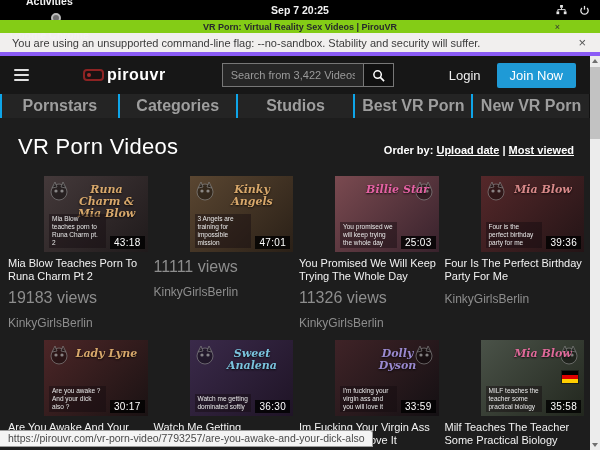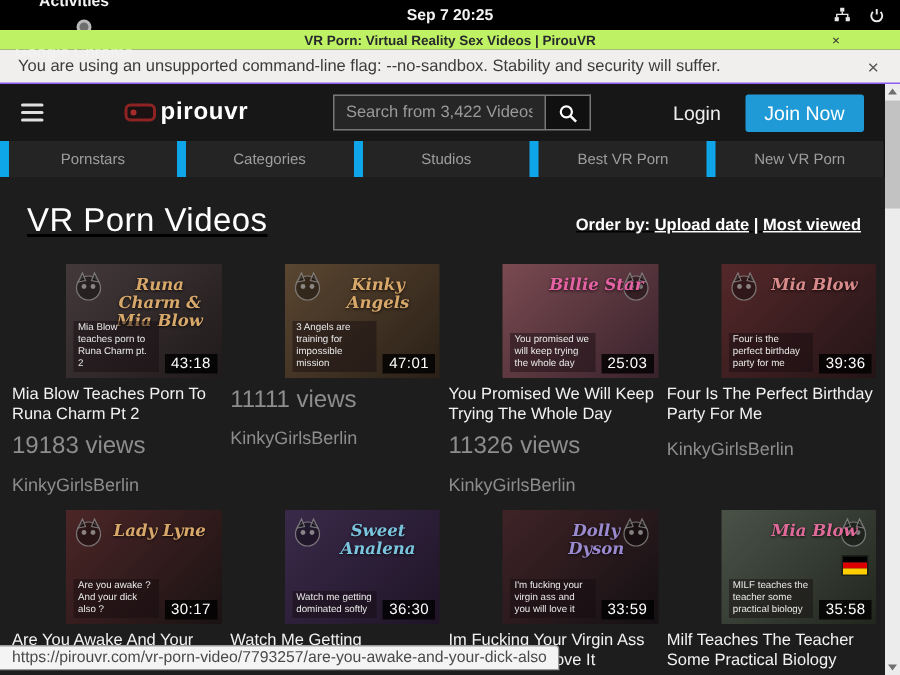--- a/index.html
+++ b/index.html
@@ -9,26 +9,26 @@
   
   .gnome-bar { height:20px; background:#000; color:#f2f2f2; display:flex; align-items:center;
     font-size:10.5px; font-weight:bold; padding:0 10px; position:relative; }
   .gnome-left { display:flex; align-items:center; gap:6px;flex-direction:column; }
   .gnome-dot { width:9px; height:9px; border-radius:50%; background:#d98a96; }
   .chrome-ico { width:10px; height:10px; border-radius:50%; border:2.5px solid #b9b9b9; background:#6e6e6e; margin-left:14px; }
   .gnome-clock { position:absolute; left:50%; transform:translateX(-50%); }
   .gnome-right { margin-left:auto; display:flex; align-items:center; gap:12px; }
 
   
-  .tab-bar { height:13px; background:#bef264; display:flex; align-items:center; position:relative;justify-content:flex-end; }
+  .tab-bar { height:13px; background:#84cc16; display:flex; align-items:center; position:relative;justify-content:flex-end; }
   .tab-title { width:100%; text-align:center; font-size:9px; color:#26282b; font-weight:bold; }
   .tab-close { position:absolute; right:40px; font-size:9px; color:#333; cursor:pointer; }
 
   
-  .infobar { height:23px; background:#f1efee; border-bottom:1px solid #8b5cf6; display:flex;
+  .infobar { height:23px; background:#f1efee; border-bottom:4px solid #8b5cf6; display:flex;
     align-items:center; font-size:11px; color:#3b3b3b; padding:0 12px; }
   .infobar-close { margin-left:auto; font-size:13px; color:#555; cursor:pointer; padding-right:2px; }
 
   
   .viewport { position:relative; height:394px; background:#1d1d1d; overflow:hidden; padding-right:10px; }
 
   
   .site-header { height:38px; background:#171717; display:flex; align-items:center; padding:0 14px; }
   .hamburger { width:15px; display:flex; flex-direction:column; gap:2.5px; cursor:pointer; margin-right:14px; }
   .hamburger span { height:2.5px; background:#e0e0e0; border-radius:1px; }
@@ -41,26 +41,26 @@
     font-size:11px; padding:0 8px; outline:none; font-family:"Liberation Sans",sans-serif; }
   .search-input::placeholder { color:#9a9a9a; }
   .search-btn { width:30px; height:24px; background:#101010; border:1px solid #777; border-left:none;
     display:flex; align-items:center; justify-content:center; cursor:pointer; }
   .login { margin-left:auto; color:#eee; font-size:13px; cursor:pointer; margin-right:16px; }
   .join-btn { background:#1f9ad6; color:#fff; font-size:13px; padding:5px 13px; border:none;
     border-radius:2px; cursor:pointer; font-family:"Liberation Sans",sans-serif; }
 
   
   .site-nav { height:24px; background:#242424; display:flex; }
-  .nav-item { flex:1; display:flex; align-items:center; justify-content:center; font-size:10px;
-    font-weight:normal; color:#9e9e9e; border-left:6px solid #0ea5e9; cursor:pointer; }
+  .nav-item { flex:1; display:flex; align-items:center; justify-content:center; font-size:16px;
+    font-weight:bold; color:#9e9e9e; border-left:2px solid #0ea5e9; cursor:pointer; }
   .nav-item:last-child { border-right:1px solid #121212; }
 
   
-  .title-row { display:flex; align-items:flex-end; padding:16px 16px 12px 18px;text-decoration:underline; }
+  .title-row { display:flex; align-items:flex-end; padding:16px 16px 12px 18px; }
   .page-title { color:#fff; font-size:22px; font-weight:normal; letter-spacing:.3px; }
   .order-by { margin-left:auto; font-size:11px; font-weight:bold; color:#fff; padding-bottom:4px; }
   .order-link { color:#fff; text-decoration:underline; cursor:pointer; }
   .order-sep { color:#fff; }
 
   
   .grid { display:grid; grid-template-columns:repeat(4,1fr); gap:10px 6px; padding:4px 6px 0 8px; }
   .card { display:flex; flex-direction:column; cursor:pointer; }
   .thumb { position:relative; height:76px; overflow:hidden;margin-left:36px; }
   .wm { position:absolute; top:3px; width:24px; height:24px; opacity:.8; }

